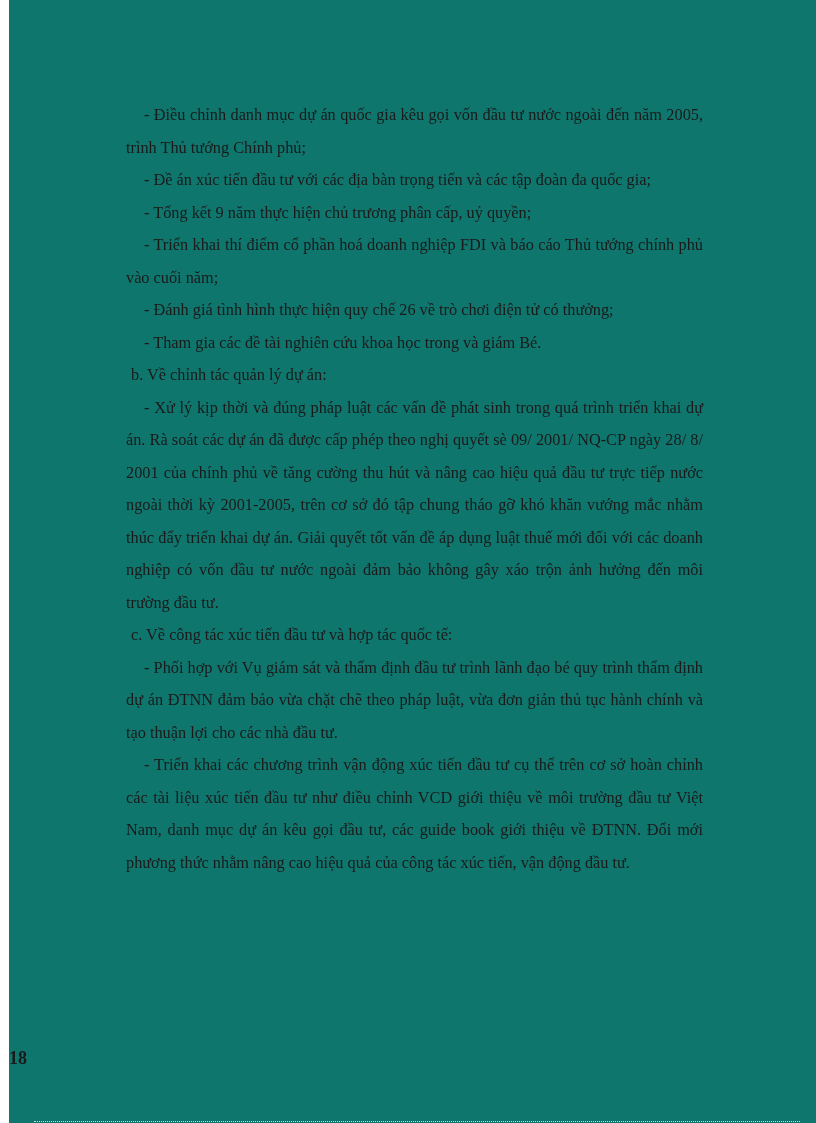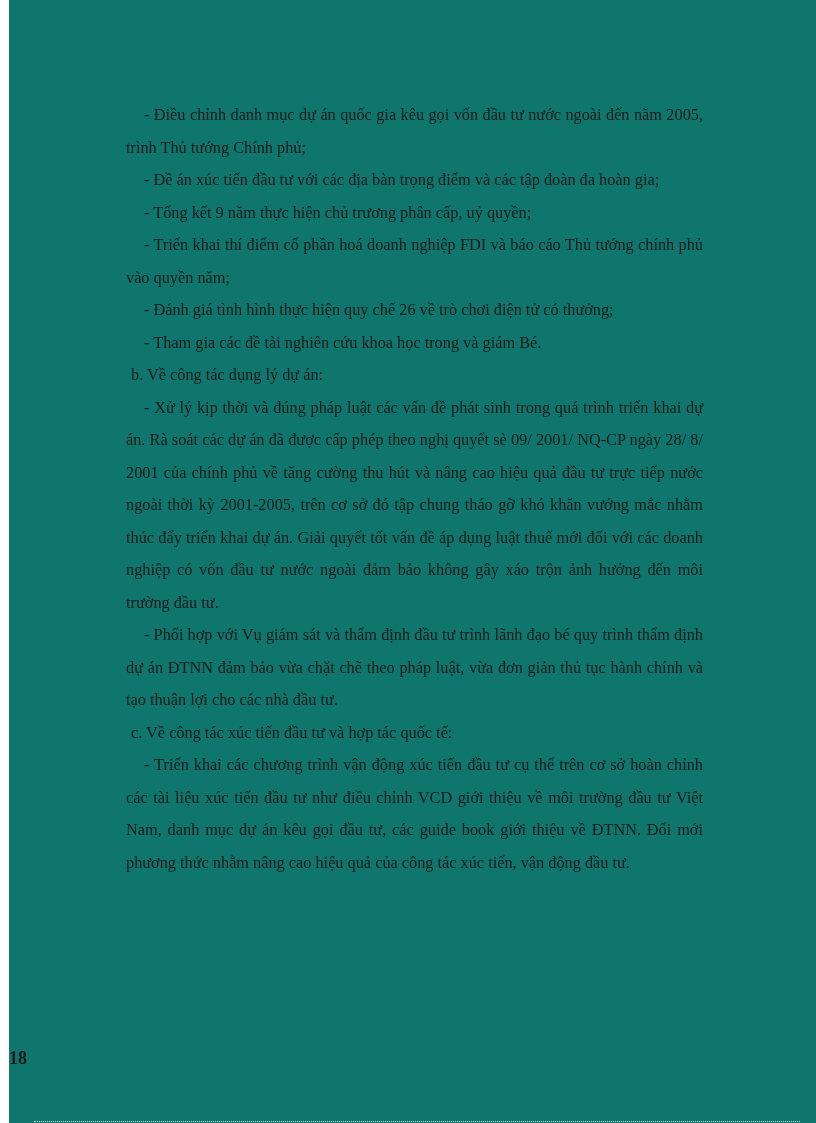--- a/index.html
+++ b/index.html
@@ -58,28 +58,28 @@
       height: 0;
       border-top: 1px dotted #cfd8cf;
     }
   </style>
 </head>
 <body>
 
 <div class="page">
   <div class="content">
     <p class="para">- Điều chỉnh danh mục dự án quốc gia kêu gọi vốn đầu tư nước ngoài đến năm 2005, trình Thủ tướng Chính phủ;</p>
-    <p class="para">- Đề án xúc tiến đầu tư với các địa bàn trọng điểm và các tập đoàn đa hoàn gia;</p>
+    <p class="para">- Đề án xúc tiến đầu tư với các địa bàn trọng tiến và các tập đoàn đa quốc gia;</p>
     <p class="para">- Tổng kết 9 năm thực hiện chủ trương phân cấp, uỷ quyền;</p>
-    <p class="para">- Triển khai thí điểm cổ phần hoá doanh nghiệp FDI và báo cáo Thủ tướng chính phủ vào quyền năm;</p>
+    <p class="para">- Triển khai thí điểm cổ phần hoá doanh nghiệp FDI và báo cáo Thủ tướng chính phủ vào cuối năm;</p>
     <p class="para">- Đánh giá tình hình thực hiện quy chế 26 về trò chơi điện tử có thưởng;</p>
     <p class="para">- Tham gia các đề tài nghiên cứu khoa học trong và giám Bé.</p>
-    <p class="para heading">b. Về công tác dụng lý dự án:</p>
+    <p class="para heading">b. Về chỉnh tác quản lý dự án:</p>
     <p class="para">- Xử lý kịp thời và đúng pháp luật các vấn đề phát sinh trong quá trình triển khai dự án. Rà soát các dự án đã được cấp phép theo nghị quyết sè 09/ 2001/ NQ-CP ngày 28/ 8/ 2001 của chính phủ về tăng cường thu hút và nâng cao hiệu quả đầu tư trực tiếp nước ngoài thời kỳ 2001-2005, trên cơ sở đó tập chung tháo gỡ khó khăn vướng mắc nhằm thúc đẩy triển khai dự án. Giải quyết tốt vấn đề áp dụng luật thuế mới đối với các doanh nghiệp có vốn đầu tư nước ngoài đảm bảo không gây xáo trộn ảnh hưởng đến môi trường đầu tư.</p>
+    <p class="para heading">c. Về công tác xúc tiến đầu tư và hợp tác quốc tế:</p>
     <p class="para">- Phối hợp với Vụ giám sát và thẩm định đầu tư trình lãnh đạo bé quy trình thẩm định dự án ĐTNN đảm bảo vừa chặt chẽ theo pháp luật, vừa đơn giản thủ tục hành chính và tạo thuận lợi cho các nhà đầu tư.</p>
-    <p class="para heading">c. Về công tác xúc tiến đầu tư và hợp tác quốc tế:</p>
     <p class="para">- Triển khai các chương trình vận động xúc tiến đầu tư cụ thể trên cơ sở hoàn chỉnh các tài liệu xúc tiến đầu tư như điều chỉnh VCD giới thiệu về môi trường đầu tư Việt Nam, danh mục dự án kêu gọi đầu tư, các guide book giới thiệu về ĐTNN. Đổi mới phương thức nhằm nâng cao hiệu quả của công tác xúc tiến, vận động đầu tư.</p>
   </div>
 
   <div class="page-number">18</div>
 
   <div class="page-edge"></div>
 </div>
 
 </body></html>

